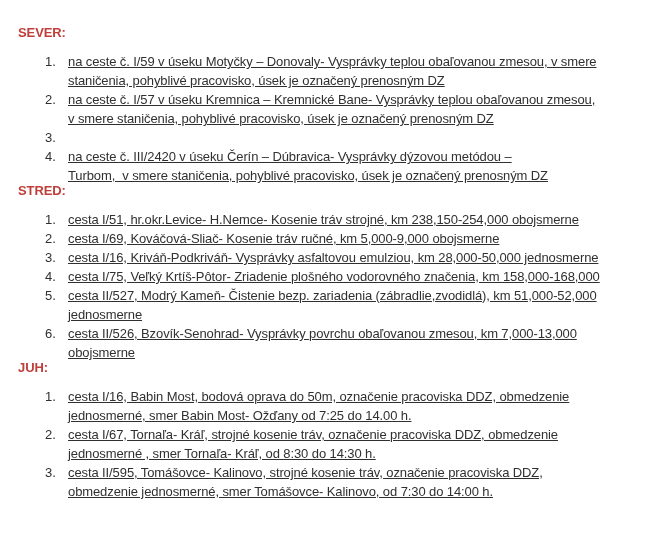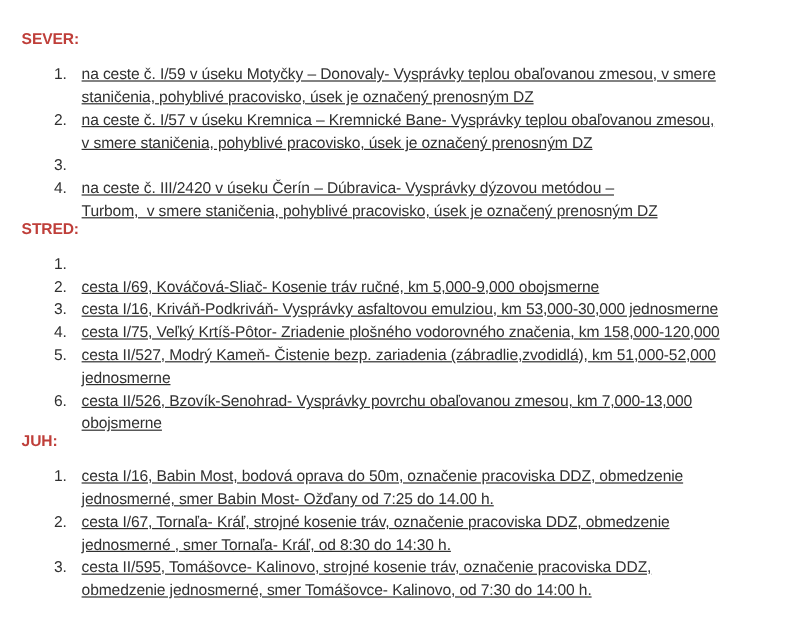--- a/index.html
+++ b/index.html
@@ -76,35 +76,36 @@
 Turbom,  v smere staničenia, pohyblivé pracovisko, úsek je označený prenosným DZ</span>
   </li>
 </ol>
   </section>
 
   <section class="road-section">
     <h2 class="heading">STRED:</h2>
     <ol class="list">
   <li class="item">
     <span class="num">1.</span>
+    <span class="txt">cesta I/51, hr.okr.Levice- H.Nemce- Kosenie tráv strojné, km 238,150-254,000 obojsmerne</span>
   </li>
 
   <li class="item">
     <span class="num">2.</span>
     <span class="txt">cesta I/69, Kováčová-Sliač- Kosenie tráv ručné, km 5,000-9,000 obojsmerne</span>
   </li>
 
   <li class="item">
     <span class="num">3.</span>
-    <span class="txt">cesta I/16, Kriváň-Podkriváň- Vysprávky asfaltovou emulziou, km 53,000-30,000 jednosmerne</span>
+    <span class="txt">cesta I/16, Kriváň-Podkriváň- Vysprávky asfaltovou emulziou, km 28,000-50,000 jednosmerne</span>
   </li>
 
   <li class="item">
     <span class="num">4.</span>
-    <span class="txt">cesta I/75, Veľký Krtíš-Pôtor- Zriadenie plošného vodorovného značenia, km 158,000-120,000</span>
+    <span class="txt">cesta I/75, Veľký Krtíš-Pôtor- Zriadenie plošného vodorovného značenia, km 158,000-168,000</span>
   </li>
 
   <li class="item">
     <span class="num">5.</span>
     <span class="txt">cesta II/527, Modrý Kameň- Čistenie bezp. zariadenia (zábradlie,zvodidlá), km 51,000-52,000
 jednosmerne</span>
   </li>
 
   <li class="item">
     <span class="num">6.</span>

